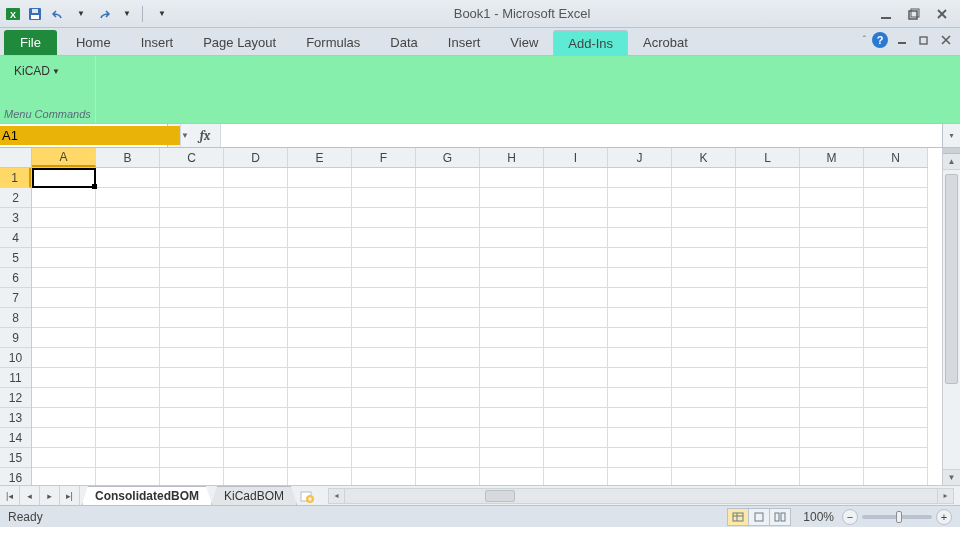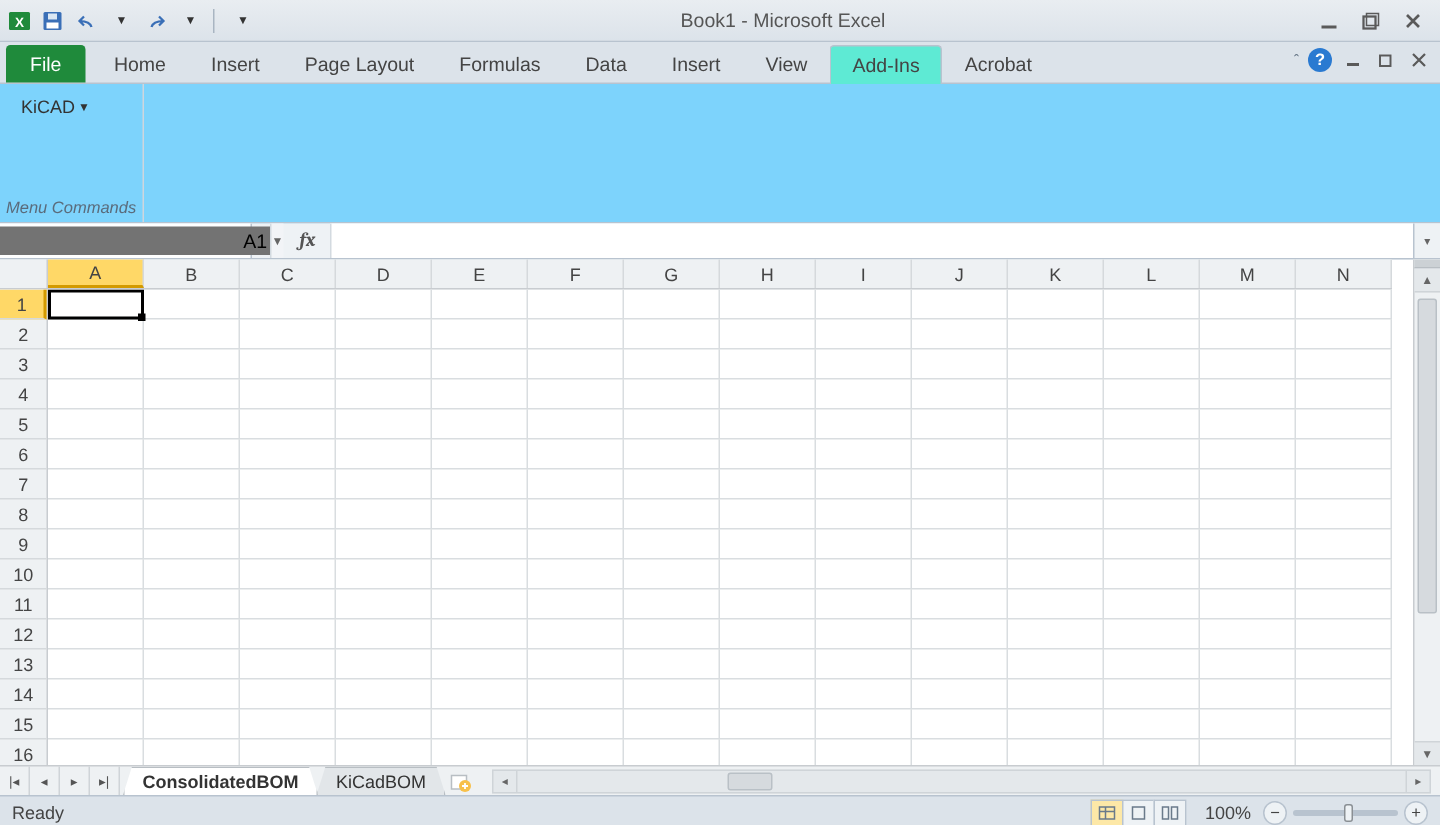--- a/index.html
+++ b/index.html
@@ -17,32 +17,32 @@
 
   
   .ribbon-tabs { height: 28px; background:#dce3ea; display:flex; align-items:flex-end; padding-left:4px; border-bottom:1px solid #b8c3cf; position:relative; }
   .file-tab { background:#1f8a3b; color:#fff; padding:5px 16px; font-size:13px; border-top-left-radius:3px; border-top-right-radius:3px; margin-right:4px; cursor:pointer; }
   .rtab { padding:5px 14px; font-size:13px; color:#444; cursor:pointer; border:1px solid transparent; border-bottom:none; }
   .rtab.active { background:#5eead4; border-color:#b8c3cf; border-top-left-radius:3px; border-top-right-radius:3px; position:relative; top:1px; }
   .ribbon-right { position:absolute; right:6px; top:4px; display:flex; gap:6px; align-items:center; }
   .help-circle { width:16px; height:16px; border-radius:50%; background:#2a7ad1; color:#fff; font-size:11px; font-weight:bold; display:flex; align-items:center; justify-content:center; }
 
   
-  .ribbon { height: 93px; background:#7dd3fc; border-bottom:1px solid #b8c3cf; display:flex; }
+  .ribbon { height: 68px; background:#86efac; border-bottom:1px solid #b8c3cf; display:flex; }
   .ribbon-group { border-right:1px solid #cfd6dd; display:flex; flex-direction:column; }
   .group-content { flex:1; display:flex; align-items:flex-start; padding:6px 10px; gap:8px; }
   .group-label { text-align:center; font-size:11px; color:#5a6b7b; padding:2px 4px 3px;font-style:italic; }
   .menu-cmd { font-size:12px; color:#333; padding:2px 4px; display:flex; align-items:center; gap:2px; cursor:pointer; }
   .cmd-link { font-size:12px; color:#333; padding:2px 4px; cursor:pointer; }
   .dd-arrow { font-size:8px; }
 
   
   .fbar-row { height:24px; border-bottom:1px solid #b8c3cf; display:flex; align-items:stretch; background:#eef2f5; }
   .namebox-wrap { width:168px; display:flex; align-items:center; border-right:1px solid #b8c3cf; background:#fff; position:relative; }
-  .namebox { flex:1; text-align:right; font-size:13px; padding:2px; border:none; outline:none; background:#737373; }
+  .namebox { flex:1; text-align:left; font-size:13px; padding:2px; border:none; outline:none; background:#eab308; }
   .namebox-dd { width:16px; height:100%; border-left:1px solid #d3dae0; display:flex; align-items:center; justify-content:center; cursor:pointer; background:#f2f4f7; font-size:8px; color:#666; }
   .fx-btns { display:flex; align-items:center; padding:0 4px; }
   .fx-btn { width:22px; height:20px; display:flex; align-items:center; justify-content:center;font-weight:bold; }
   .fx-label { font-style:italic; font-family: "Cambria", serif; font-size:13px; color:#555; }
   .formula-input { flex:1; border:none; outline:none; background:#fff; padding:2px 6px; font-size:13px; border-left:1px solid #d3dae0; }
   .fbar-expand { width:18px; border-left:1px solid #b8c3cf; display:flex; align-items:center; justify-content:center; background:#eef2f5; cursor:pointer; font-size:8px; color:#666; }
 
   
   .grid-area { position:relative; height:337px; display:flex; }
   .corner { width:32px; height:20px; background:#eef1f3; border-right:1px solid #c8ccd0; border-bottom:1px solid #c8ccd0; }

